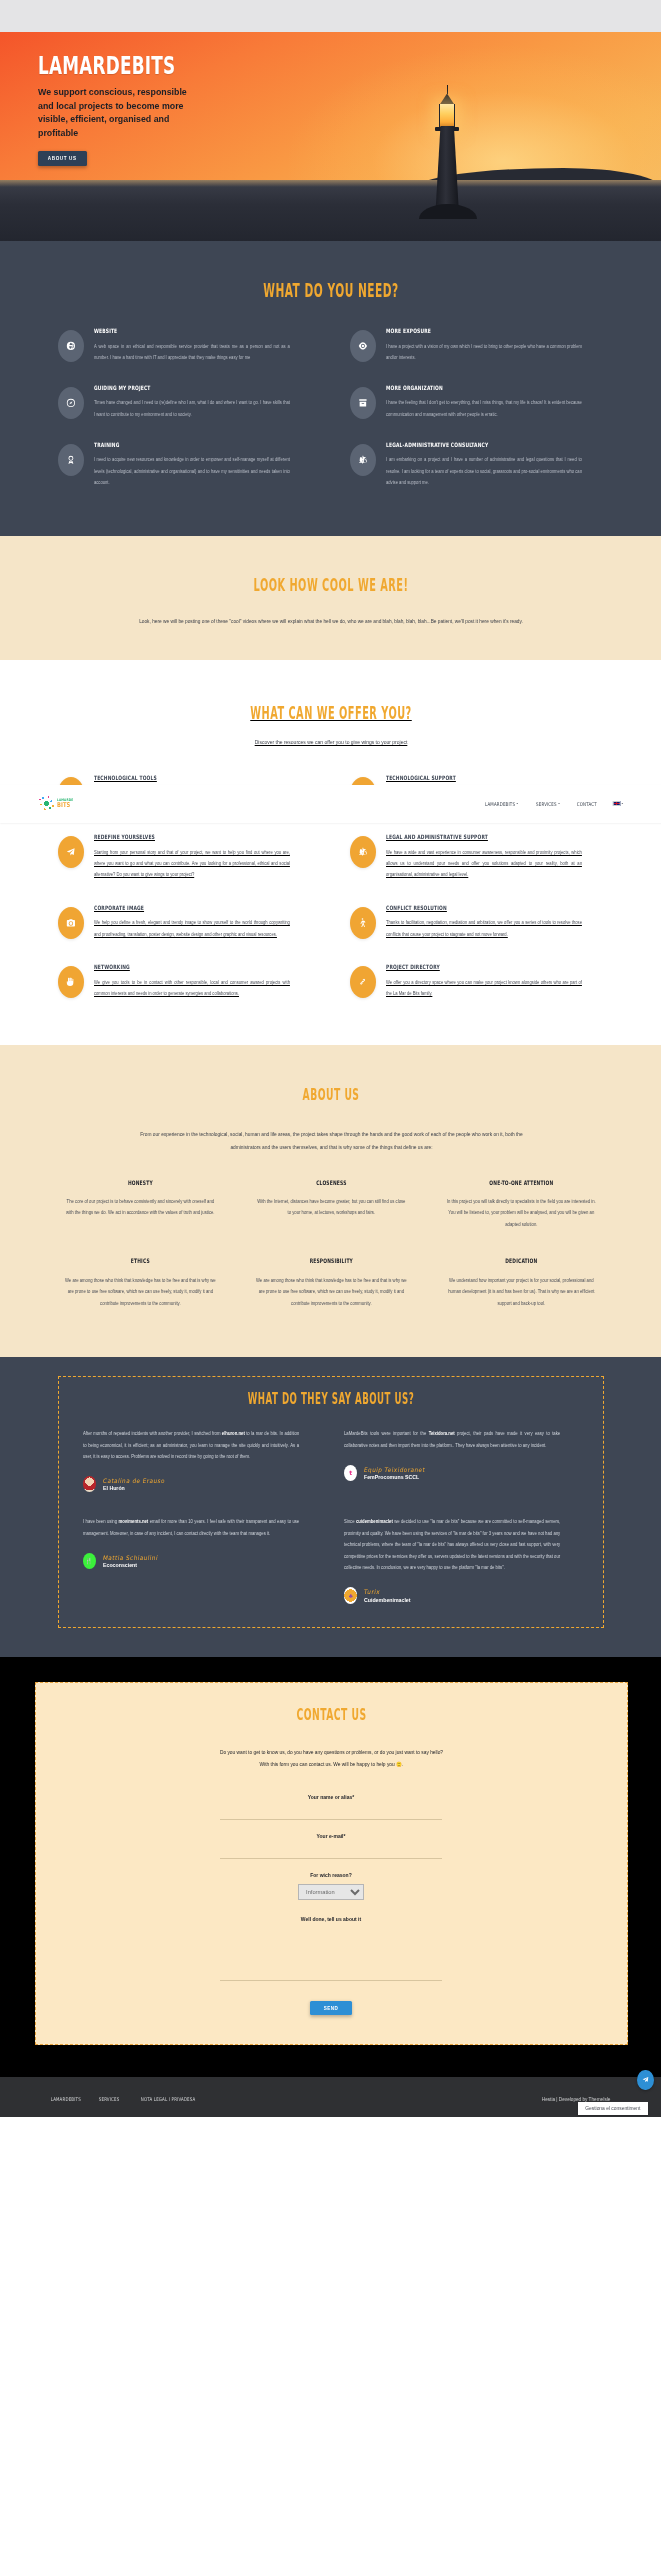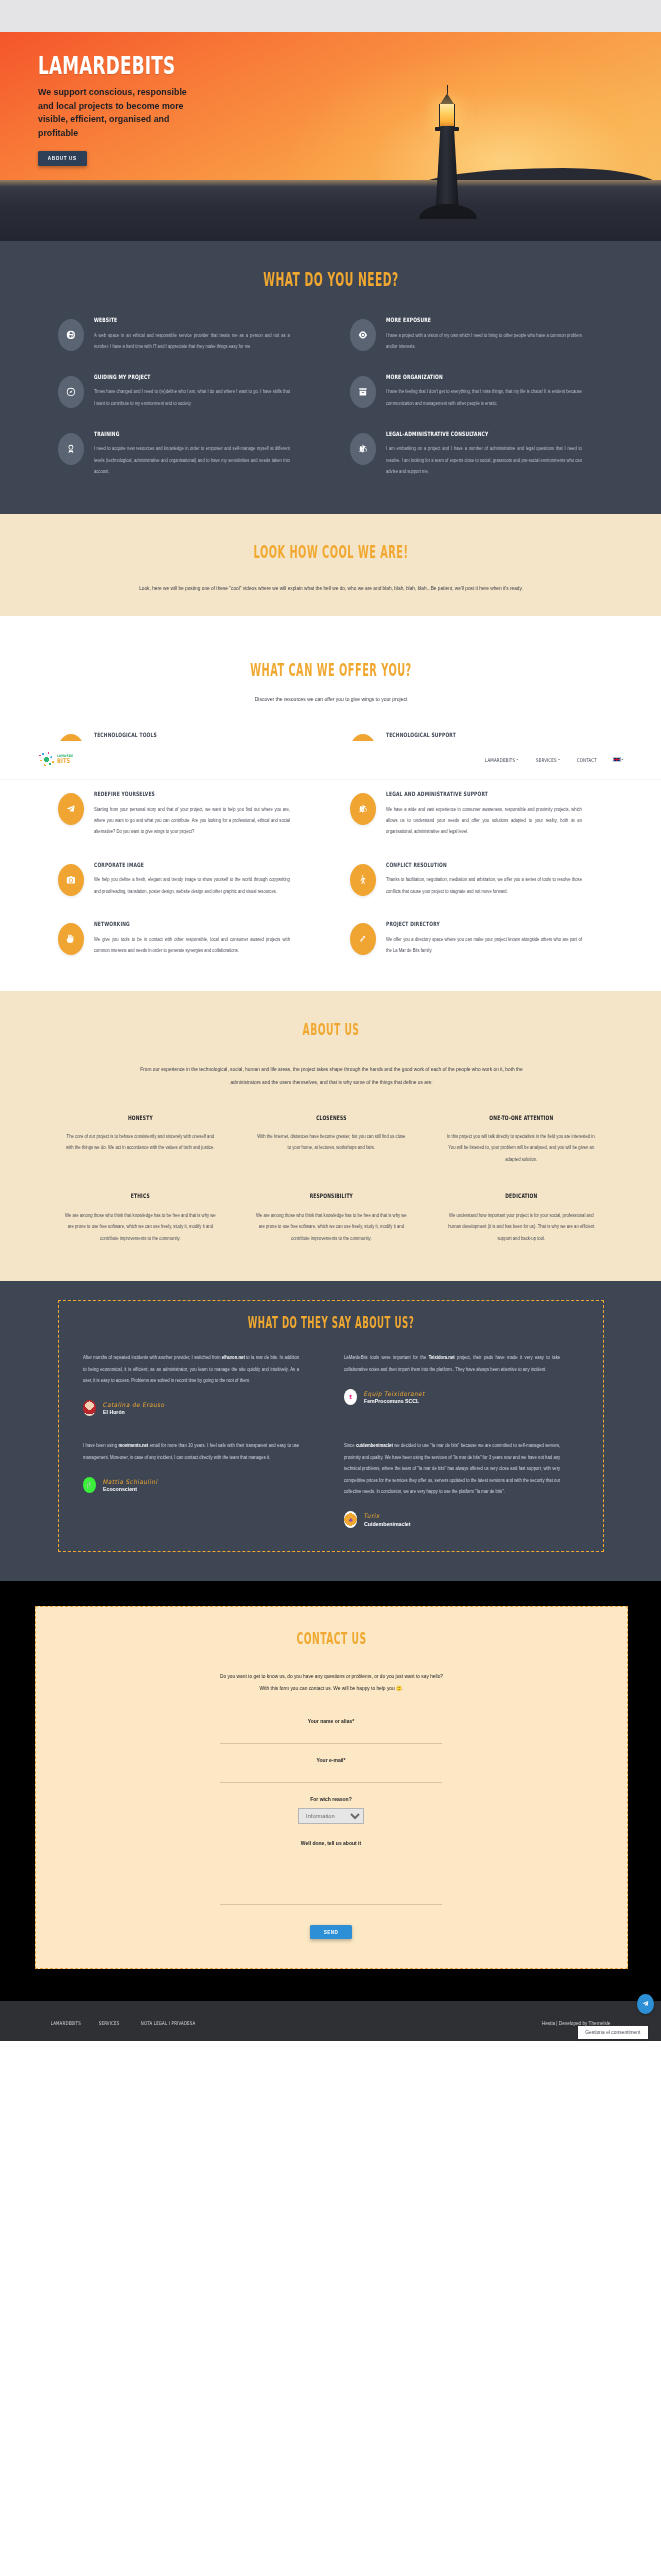--- a/index.html
+++ b/index.html
@@ -110,21 +110,21 @@
     padding: 5.2px 10.3px;
     border: none;
     border-radius: 1.5px;
     box-shadow: 0 1.5px 3.6px rgba(0,0,0,0.28);
     cursor: pointer;
     font-family: "Liberation Sans", sans-serif;
   }
 
   
   .sec { width: 100%; }
-  .wrap { width: 546px; margin: 5px auto; }
+  .wrap { width: 546px; margin: 16px auto; }
   .sec-title {
     text-align: center;
     font-family: "DejaVu Sans Condensed", "Liberation Sans Narrow", "Liberation Sans", sans-serif;
     font-weight: 700;
     color: #f0a830;
     font-size: 19px;
     letter-spacing: 0.8px;
     transform: scaleX(0.62);
     line-height: 1;
   }
@@ -169,21 +169,21 @@
 
   
   .cool { background: #f5e5c8; padding: 25px 0 16px; }
   .cool .sec-title { font-size: 17.5px; }
   .cool-copy {
     margin: 20.6px auto 0; width: 464px; text-align: center;
     font-size: 5.2px; line-height: 2.4; color: #3d4049; transform: scaleX(0.92);
   }
 
   
-  .offer { background: #ffffff; padding: 41px 0 30px; position: relative; }
+  .offer { background: #ffffff; padding: 29px 0 30px; position: relative; text-decoration: underline; }
   .offer .sec-title { color: #f0a830; font-size: 17.5px; }
   .offer .sec-sub { margin-top: 14.4px; }
   .offer .grid2 { margin-top: 25px; row-gap: 23px; }
 
   
   .stickynav {
     position: absolute; left: 0; right: 0; top: 125px;
     height: 38px; background: #ffffff;
     box-shadow: 0 0.5px 2.1px rgba(0,0,0,0.10);
     z-index: 50;

